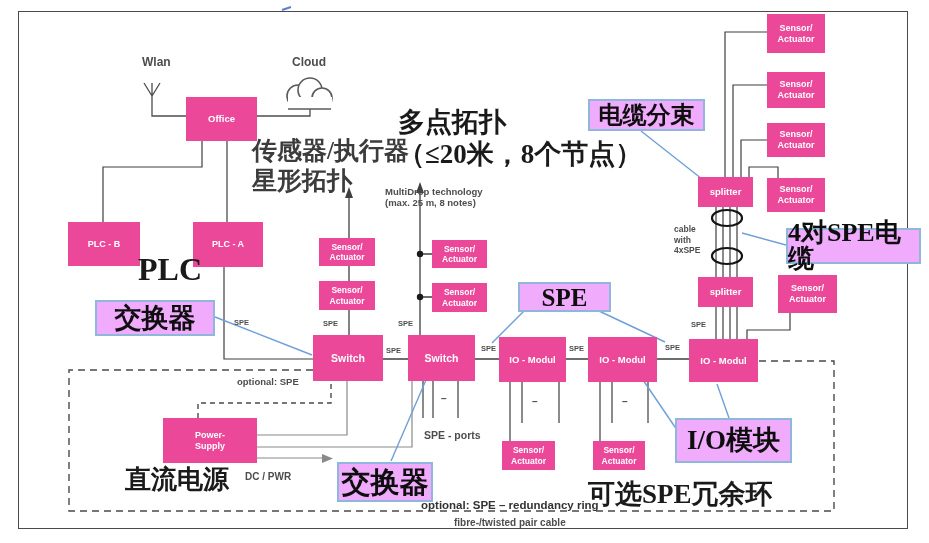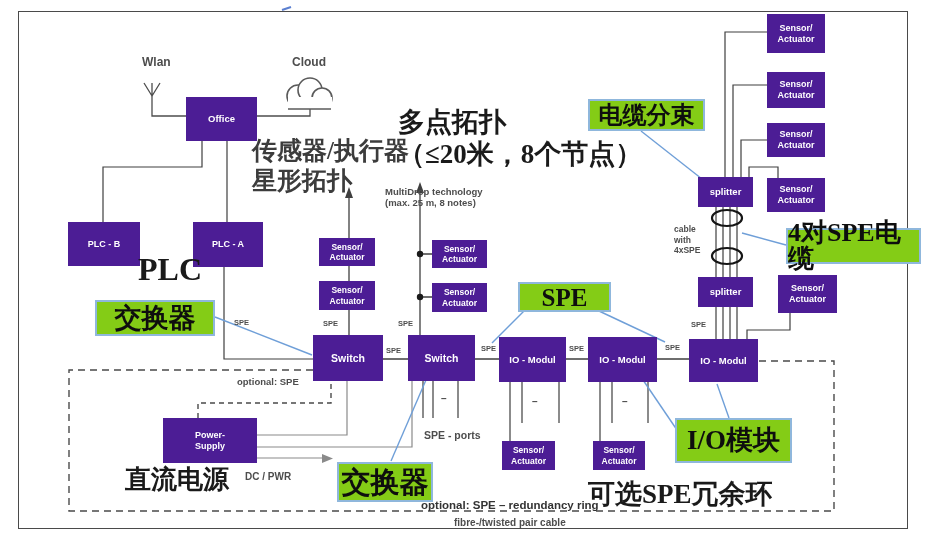--- a/index.html
+++ b/index.html
@@ -1,26 +1,26 @@
 <!DOCTYPE html>
 <html><head>
 <meta charset="utf-8">
 <style>
   html,body{margin:0;padding:0;background:#fff;}
   .stage{position:relative;width:929px;height:543px;background:#ffffff;
          font-family:"Liberation Sans",sans-serif;overflow:hidden;}
   .frame{position:absolute;border:1.5px solid #4a4a4a;z-index:0;}
   svg.wires{position:absolute;left:0;top:0;z-index:1;}
-  .node{position:absolute;background:#4c1d95;color:#ffffff;display:flex;align-items:center;
+  .node{position:absolute;background:#ec4899;color:#ffffff;display:flex;align-items:center;
         justify-content:center;text-align:center;font-weight:bold;white-space:pre-line;
         line-height:1.2;z-index:2;}
   .cap{position:absolute;color:#4d4d4d;font-weight:bold;white-space:pre-line;z-index:2;}
   .spe{position:absolute;color:#4d4d4d;font-weight:bold;font-size:7.5px;z-index:2;}
   .dashlbl{position:absolute;color:#4d4d4d;font-weight:bold;font-size:10px;z-index:2;}
-  .green{position:absolute;background:#84cc16;border:2px solid #8fb7dc;display:flex;
+  .green{position:absolute;background:#f0abfc;border:2px solid #8fb7dc;display:flex;
          align-items:center;justify-content:center;font-family:"Liberation Serif",serif;
          font-weight:bold;color:#0e0e0e;z-index:3;line-height:1;}
   .cjk{position:absolute;font-family:"Liberation Serif",serif;font-weight:bold;
        color:#1a1a1a;white-space:pre-line;z-index:2;line-height:1.2;}
 </style>
 </head>
 <body>
 
 <div class="stage">
 

